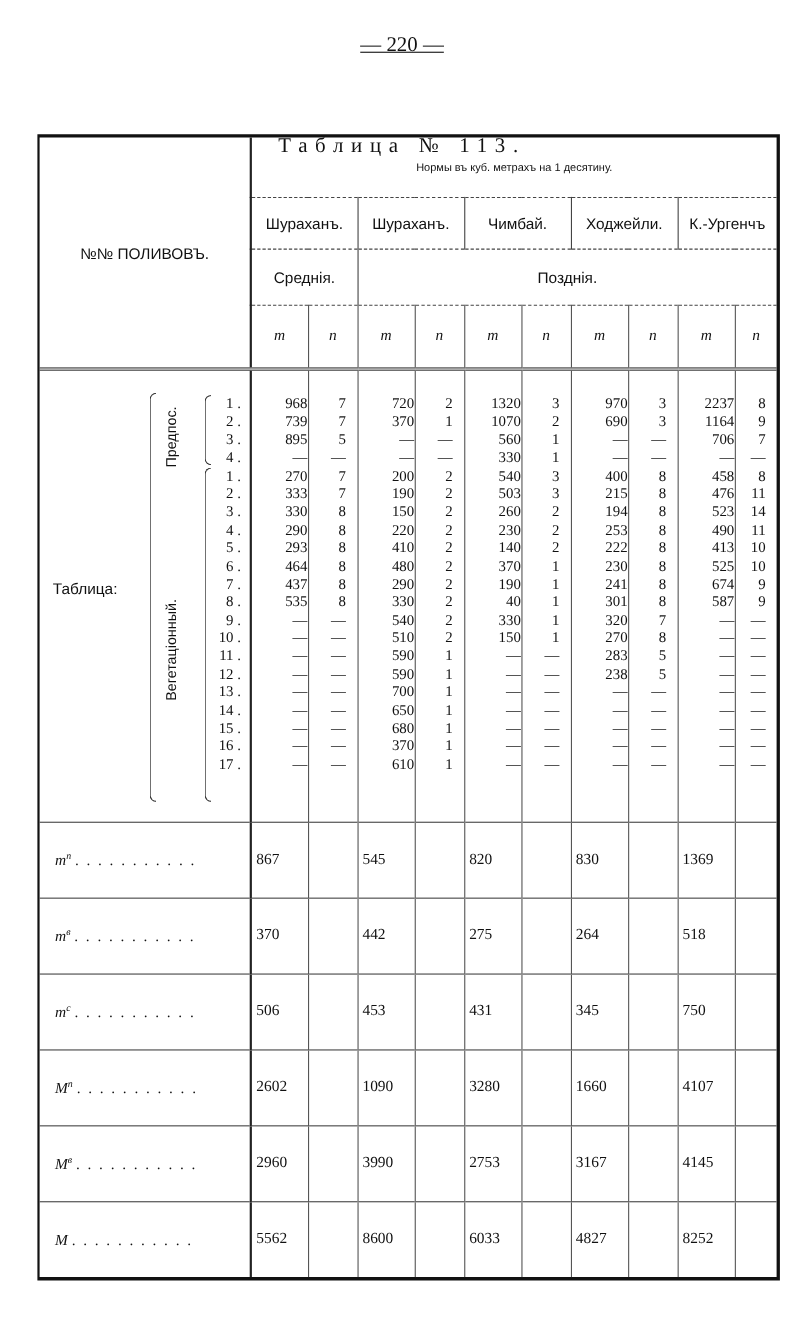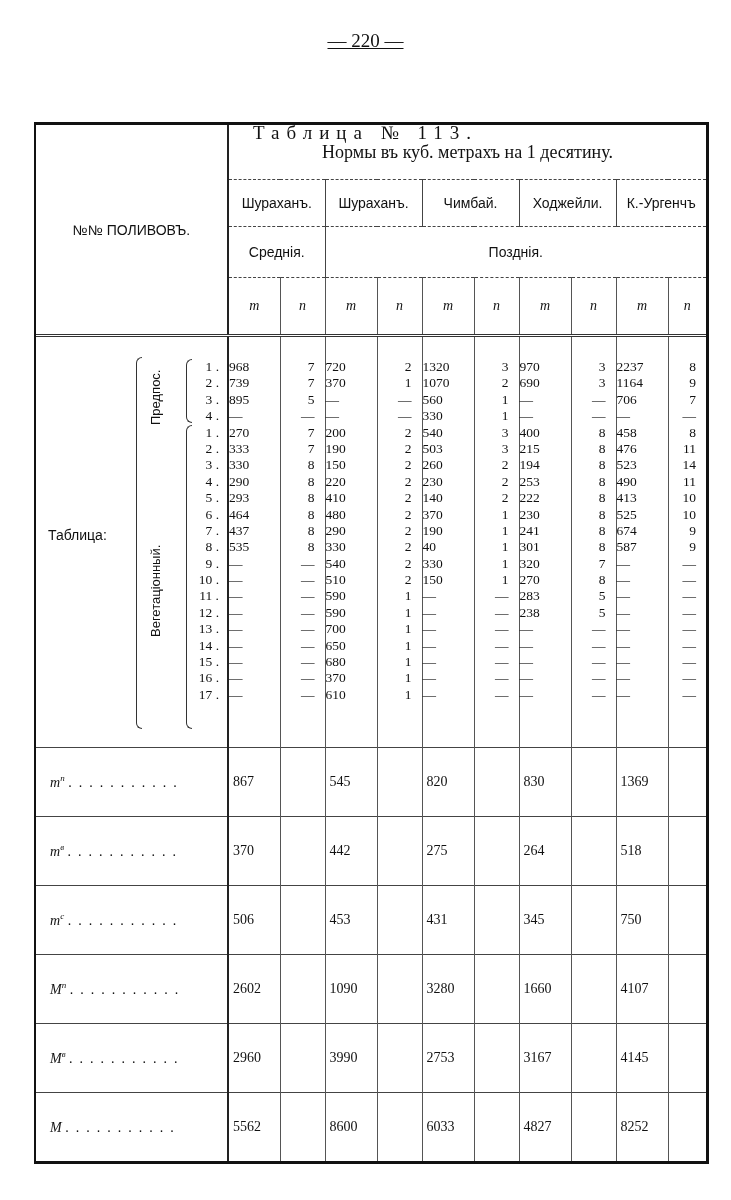--- a/index.html
+++ b/index.html
@@ -3,28 +3,28 @@
 <meta charset="utf-8">
 <style>
   html, body { margin: 0; padding: 0; background: #ffffff; }
   body { width: 731px; height: 1200px; position: relative; font-family: "Liberation Serif", "DejaVu Serif", serif; color: #111; overflow: hidden; }
   .page-num { position: absolute; top: 30px; left: 0; width: 731px; text-align: center; font-size: 19px; text-decoration: underline; }
   .table-title { position: absolute; top: 82px; left: 0; width: 731px; text-align: center; font-size: 19px; letter-spacing: 7px; margin-top: 40px; }
   .tbl { position: absolute; left: 34px; top: 122px; width: 670px; border-top: 3px solid #111; border-left: 2px solid #111; border-right: 3px solid #111; border-bottom: 3px solid #111; }
   table { border-collapse: collapse; width: 100%; table-layout: fixed; }
   td { padding: 0; vertical-align: middle; text-align: center; font-size: 14px; }
   .lab { border-right: 2px solid #222; }
-  .hdr-norm { height: 54px; font-family: Liberation Serif, serif; font-size: 18px; border-bottom: 1px dashed #444; }
+  .hdr-norm { height: 54px; font-family: Liberation Sans, sans-serif; font-size: 10px; border-bottom: 1px dashed #444; }
   .hdr-place { height: 46px; font-family: "Liberation Sans", sans-serif; font-size: 14px; border-bottom: 1px dashed #444; border-right: 1px solid #444; white-space: nowrap; }
   .hdr-type { height: 50px; font-family: "Liberation Sans", sans-serif; font-size: 14px; border-bottom: 1px dashed #444; }
   .hdr-mn { height: 56px; font-style: italic; font-size: 14px; border-right: 1px solid #555; border-bottom: 3px double #333; }
   .rows-cell { vertical-align: top; padding-top: 22px; border-right: 1px solid #555; }
   .col-vals { display: flex; flex-direction: column; font-size: 13.5px; line-height: 16.4px; }
   .col-vals span { display: block; height: 16.4px; }
-  .col-m { text-align: left; }
+  .col-m { text-align: right; }
   .col-n { text-align: right; padding-right: 10px; }
   .col-n span { text-align: right; }
   .nums { display: flex; flex-direction: column; line-height: 16.4px; font-size: 13.5px; text-align: right; padding-right: 8px; }
   .nums span { height: 16.4px; }
   .sum-row td { height: 68px; border-top: 1px solid #444; font-size: 14px; }
   .sum-row td.val { text-align: left; padding-left: 4px; border-right: 1px solid #555; }
   .sum-row td.blank { border-right: 1px solid #555; }
   .sum-label { text-align: left !important; padding-left: 14px !important; font-style: italic; font-size: 15px; white-space: nowrap; }
   .sum-label sup { font-size: 9px; }
   .dots { letter-spacing: 7px; font-style: normal; }

